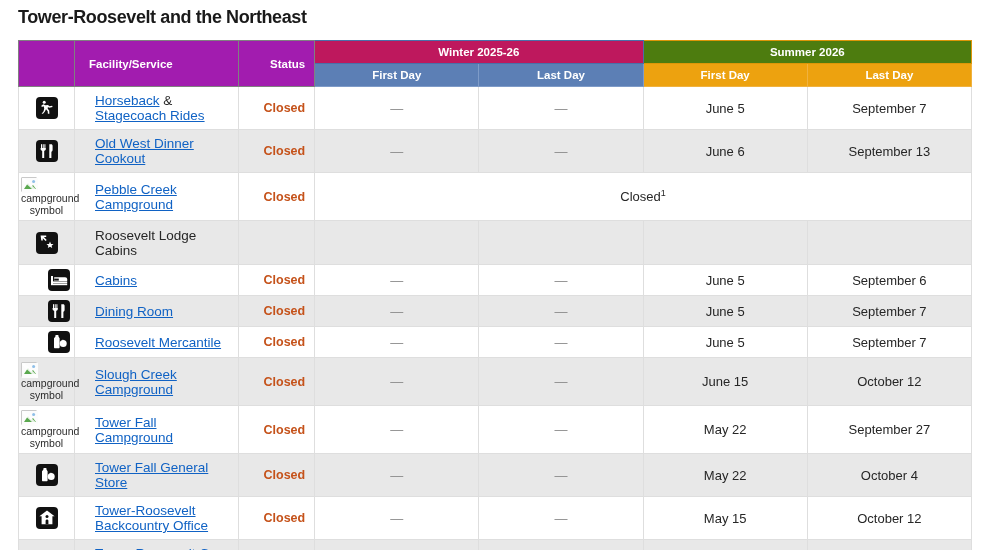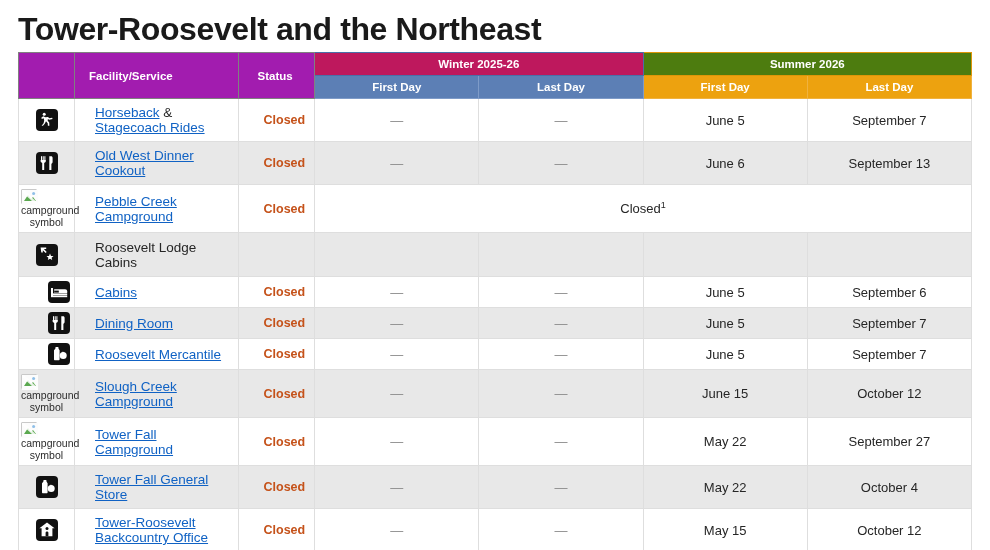--- a/index.html
+++ b/index.html
@@ -6,25 +6,25 @@
   html, body {
     margin: 0; padding: 0;
     width: 990px; height: 550px;
     background: #ffffff;
     font-family: "Liberation Sans", sans-serif;
     overflow: hidden;
   }
   .page { width: 990px; height: 550px; position: relative; }
 
   .page-title {
-    font-size: 32px;
+    font-size: 18px;
     font-weight: bold;
     color: #1a1a1a;
     letter-spacing: -0.4px;
-    padding: 14px 0 0 18px;
+    padding: 2px 0 0 18px;
     margin: 0;
     line-height: 30px;
   }
 
   table.sched {
     border-collapse: collapse;
     width: 954px;
     margin-left: 18px;
     margin-top: 8px;
     table-layout: fixed;
@@ -38,21 +38,21 @@
     padding: 5px 6px;
     text-align: center;
     vertical-align: middle;
   }
   th.gray {
     background: #a21caf;
     border: 1px solid #808080;
   }
   th.blank      { width: 56px; }
   th.facility   { text-align: left; padding-left: 14px; }
-  th.status     { width: 76px; text-align: center; padding-right: 9px; }
+  th.status     { width: 76px; text-align: right; padding-right: 9px; }
   th.winter     { background: #be185d; border: 1px solid #4a6fa8; }
   th.summer     { background: #4d7c0f; border: 1px solid #dd9608; }
   th.sub-winter { background: #5c7fb5; border: 1px solid #7e9bc8; width: 118px; }
   th.sub-summer { background: #eda20f; border: 1px solid #f0b23f; width: 118px; }
 
   
   td {
     font-size: 13px;
     color: #262626;
     padding: 6px 6px;

